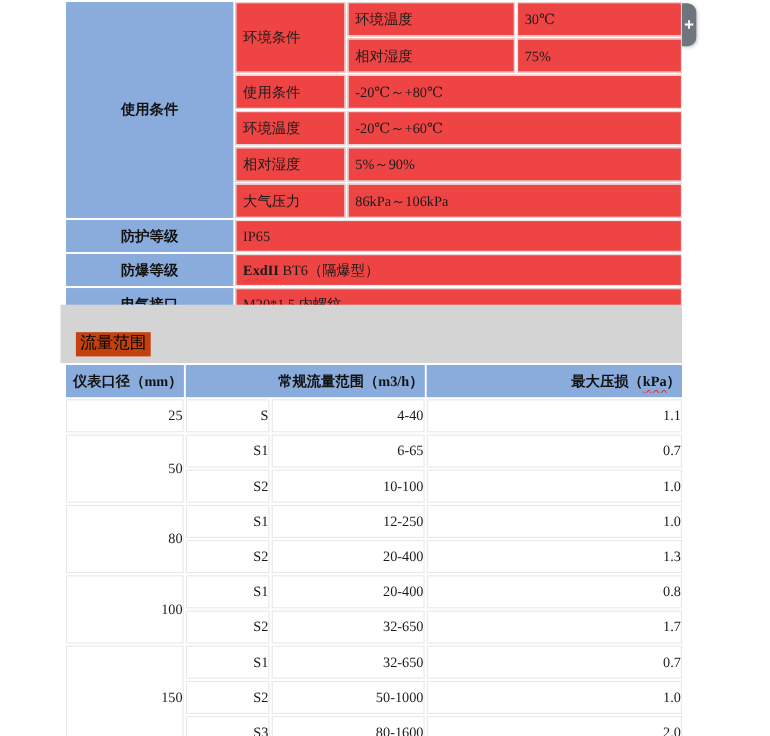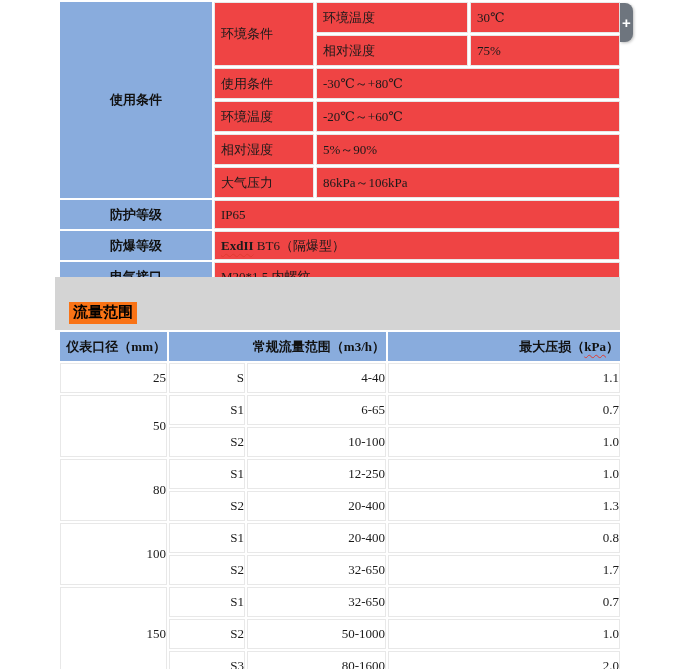--- a/index.html
+++ b/index.html
@@ -14,22 +14,22 @@
   
   .t1{position:absolute;left:58px;top:0;width:564px;}
   .t1 td{font-size:13px;height:29px;padding:0 0 0 6px;background:#ef4444;
          border:1px solid #e8e8e8;vertical-align:middle;}
   .t1 td.blue{background:#89acdd;border:1px solid #89acdd;text-align:center;
               font-weight:bold;padding:0;color:#111;margin-left:21px;}
   .t1 tr.single td{height:27px;}
 
   
   .band{position:absolute;left:55px;top:277px;width:565px;height:53px;background:#d4d4d4;}
-  .band .title{position:absolute;left:14px;top:25px;font-size:15px;font-weight:bold;
-               color:#000;background:#f97316;padding:1px 4px;line-height:1.3;}
+  .band .title{position:absolute;left:14px;top:25px;font-size:15px;font-weight:normal;
+               color:#000;background:#c2410c;padding:1px 4px;line-height:1.3;}
 
   
   .t2{position:absolute;left:58px;top:330px;width:564px;}
   .t2 td{font-size:13px;text-align:right;vertical-align:middle;background:#ffffff;
          border:1px solid #e8e8e8;height:28px;padding:0;}
   .t2 td.hdr{background:#89acdd;border:1px solid #89acdd;font-weight:bold;height:27px;color:#111;}
 
   
   .wavy{text-decoration:underline;text-decoration-style:wavy;
         text-decoration-color:#e03a2f;text-decoration-thickness:1px;text-underline-offset:3px;font-weight:bold;}
@@ -56,21 +56,21 @@
     <td rowspan="2">环境条件</td>
     <td>环境温度</td>
     <td>30℃</td>
   </tr>
   <tr>
     <td>相对湿度</td>
     <td>75%</td>
   </tr>
   <tr>
     <td>使用条件</td>
-    <td colspan="2">-30℃～+80℃</td>
+    <td colspan="2">-20℃～+80℃</td>
   </tr>
   <tr>
     <td>环境温度</td>
     <td colspan="2">-20℃～+60℃</td>
   </tr>
   <tr>
     <td>相对湿度</td>
     <td colspan="2">5%～90%</td>
   </tr>
   <tr>

